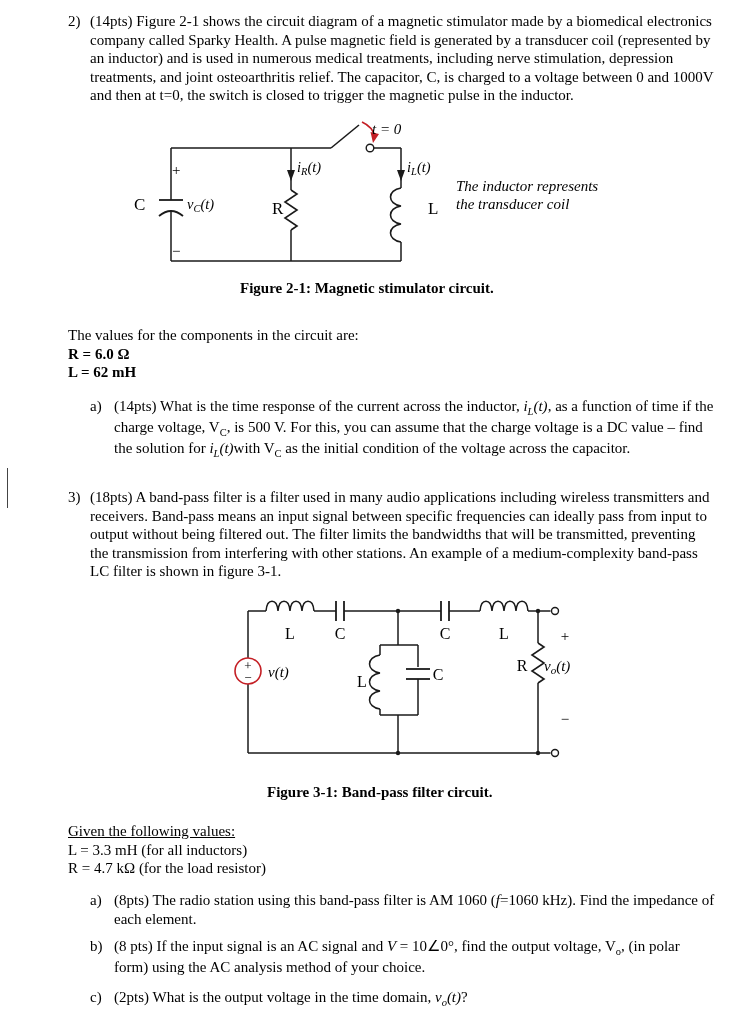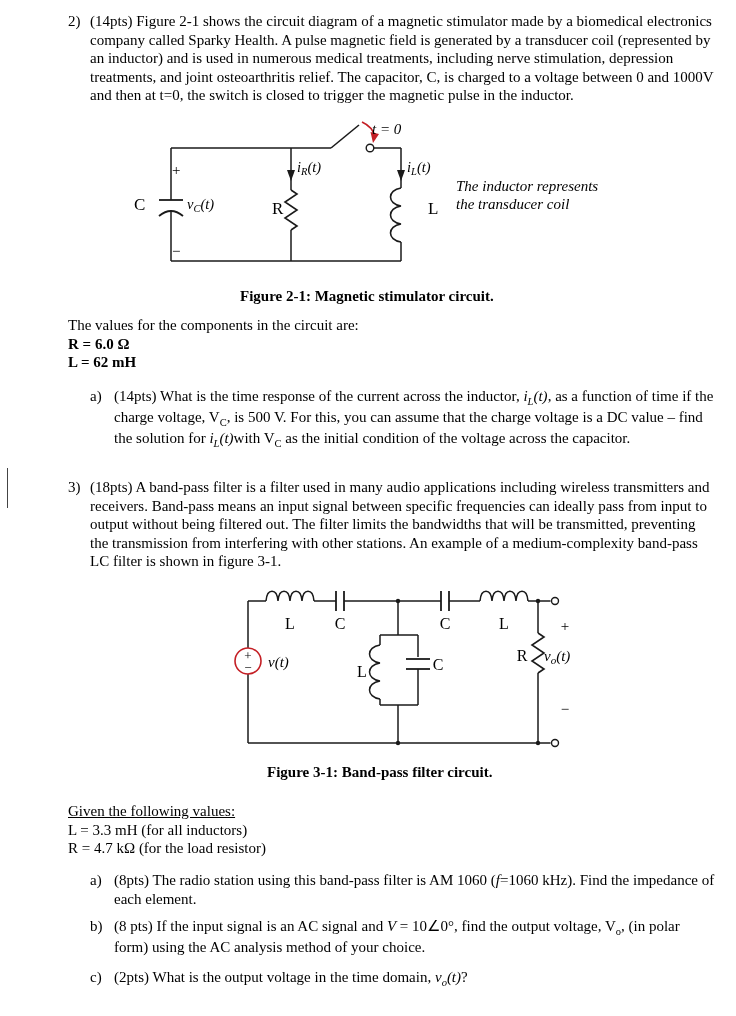--- a/index.html
+++ b/index.html
@@ -16,26 +16,26 @@
   .part { display:flex; margin-left:22px; }
   .plabel { width:24px; flex:none; }
   .bold { font-weight:bold; }
   .underline { text-decoration:underline; }
   .caption { font-weight:bold; }
   .s-b { font-weight:normal; }
   .s-i { font-style:italic; }
   .s-sub { vertical-align:sub; font-size:0.7em; }
   svg text { font-family:"Liberation Serif", serif; fill:#000; }
   .fig2-wrap { margin:13px 0 0 58px; }
-  .cap2 { margin:14px 0 0 172px; }
-  .values { margin-top:11px; }
+  .cap2 { margin:6px 0 0 172px; }
+  .values { margin-top:29px; }
   .part-a2 { margin-top:15px; }
   .sec3 { margin-top:28px; }
   .fig3-wrap { margin:2px 0 0 160px; }
-  .cap3 { margin:7px 0 0 199px; }
+  .cap3 { margin:17px 0 0 199px; }
   .given { margin-top:21px; }
   .p3a { margin-top:13px; }
   .p3b { margin-top:9px; }
   .p3c { margin-top:11px; }
   .edge-mark { position:absolute; left:7px; top:468px; width:1px; height:40px; background:#444; }
 </style>
 </head>
 <body>
 
 <div class="page">

